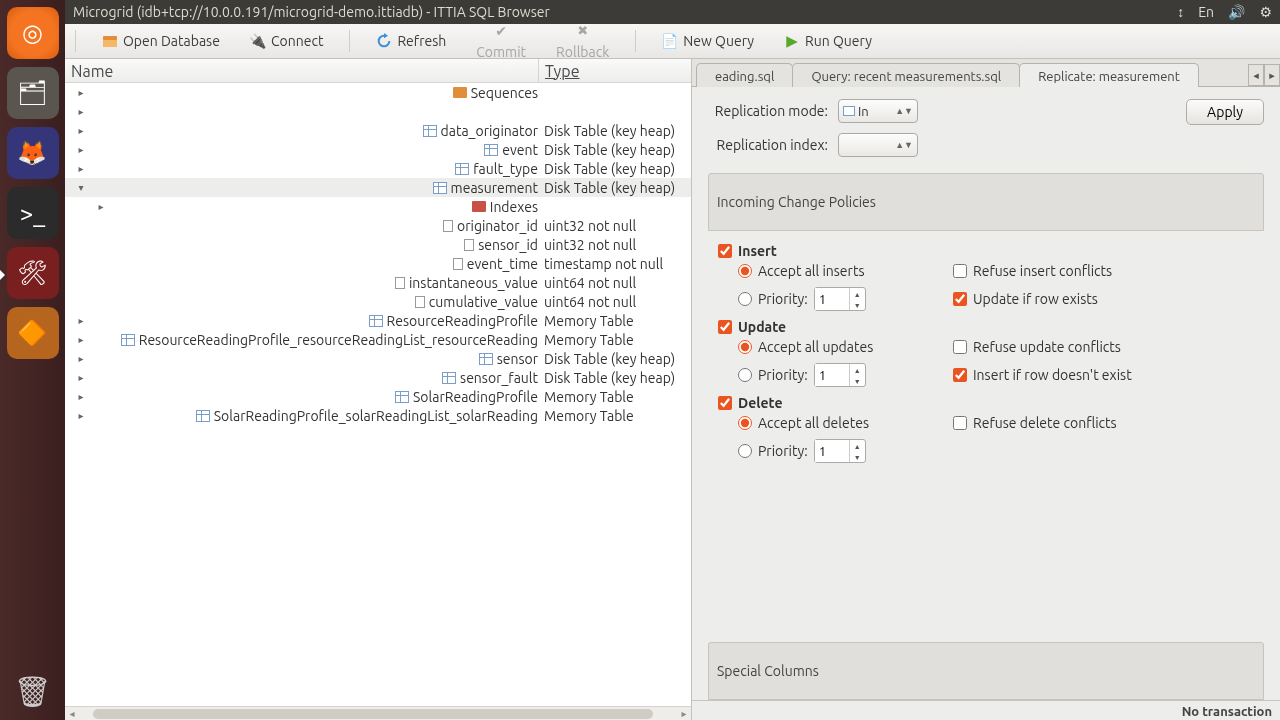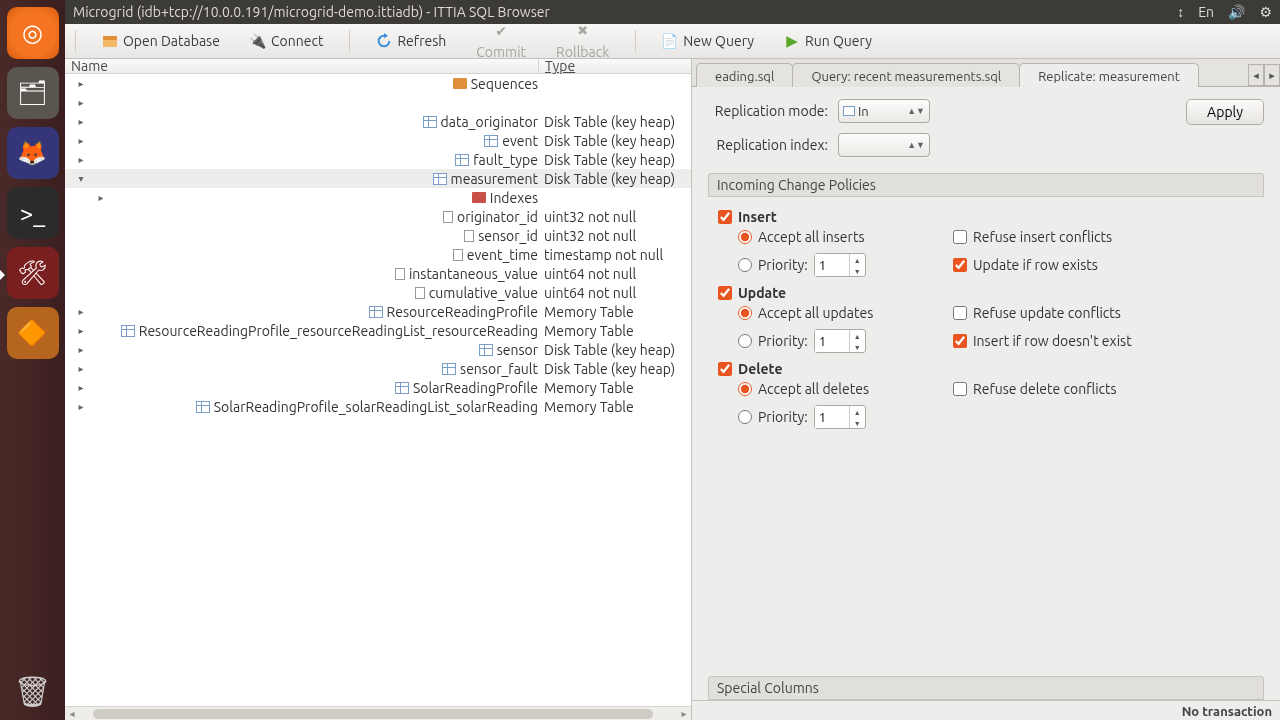--- a/index.html
+++ b/index.html
@@ -37,21 +37,21 @@
   .refresh-ic svg { width:16px; height:16px; }
   .commit-ic::before { content:"✔"; color:#a8a6a2; font-size:14px; }
   .rollback-ic::before { content:"✖"; color:#a8a6a2; font-size:13px; }
   .newq-ic::before { content:"📄"; font-size:14px; }
   .runq-ic::before { content:"▶"; color:#58a82b; font-size:15px; }
 
   
   .main { flex: 1; display: flex; min-height: 0; }
 
   .schema { width: 627px; background: #fff; border-right: 1px solid #c5c2bd; display: flex; flex-direction: column; }
-  .schema .hdr { display: flex; height: 15px; background: linear-gradient(#fafafa,#ededec); border-bottom: 1px solid #d6d4cf; font-size: 14px; color: #4a4a4a; }
+  .schema .hdr { display: flex; height: 24px; background: linear-gradient(#fafafa,#ededec); border-bottom: 1px solid #d6d4cf; font-size: 16px; color: #4a4a4a; }
   .schema .hdr .col-name { width: 474px; padding-left: 6px; border-right: 1px solid #d6d4cf; display:flex; align-items:center; }
   .schema .hdr .col-type { flex: 1; padding-left: 6px; display:flex; align-items:center;text-decoration:underline; }
   .schema .tree { flex:1; overflow:hidden; font-size: 14px; color: #333; }
   .tree-row { display: flex; align-items: center; height: 19px; }
   .tree-row.sel { background: #ededeb; }
   .tree-row .tw { width:12px; text-align:center; color:#666; font-size:10px; }
   .tree-row .lname { flex:1; display:flex; align-items:center; gap:4px; white-space:nowrap; overflow:hidden;justify-content:flex-end; }
   .tree-row .ltype { width: 153px; padding-left:6px; color:#333; }
   .ind-1 { padding-left: 10px; }
   .ind-2 { padding-left: 30px; }
@@ -72,27 +72,27 @@
   .panel { flex:1; display:flex; flex-direction:column; background:#ededeb; }
   .tabs { display:flex; height: 28px; align-items: flex-end; background:#e4e3e0; border-bottom:1px solid #b6b3ad; padding-left:4px; }
   .tab { padding: 5px 18px 4px; font-size:13px; color:#444; background:#e4e3e0; border:1px solid #b6b3ad; border-bottom:none; border-radius:5px 5px 0 0; margin-right:-1px; position:relative; top:1px; }
   .tab.active { background:#ededeb; z-index:1; }
   .tabs .arrows { margin-left:auto; display:flex; }
   .tabs .arrows span { width:16px; height:22px; border:1px solid #b6b3ad; display:flex; align-items:center; justify-content:center; font-size:11px; color:#555; background:#e4e3e0; }
 
   .form { padding: 12px 16px 0; font-size:14px; color:#333; }
   .row { display:flex; align-items:center; gap:10px; margin-bottom:10px; }
   .row label { width:120px; text-align:right; }
-  .combo { display:flex; align-items:center; width:92px; height:24px; background:linear-gradient(#fdfdfc,#e9e8e5); border:1px solid #acaaa5; border-radius:4px; padding:0 4px; gap:3px; }
+  .combo { display:flex; align-items:center; width:80px; height:24px; background:linear-gradient(#fdfdfc,#e9e8e5); border:1px solid #acaaa5; border-radius:4px; padding:0 4px; gap:3px; }
   .combo .combo-ic { width:12px; height:10px; background:#fff; border:1px solid #7a9ec7; }
   .combo .combo-txt { flex:1; font-size:13px; }
   .combo .combo-ar { font-size:9px; color:#666; }
   .btn { padding: 4px 20px; background:linear-gradient(#fcfbfa,#e5e4e1); border:1px solid #b0ada7; border-radius:5px; font-size:14px; }
 
-  .section-hdr { background:#e1dfdb; border:1px solid #c7c4be; border-radius:3px 3px 0 0; padding:3px 8px; font-size:14px; color:#444; margin-top:6px; }
+  .section-hdr { background:#e1dfdb; border:1px solid #c7c4be; border-radius:3px 3px 0 0; padding:20px 8px; font-size:14px; color:#444; margin-top:6px; }
 
   .policies { padding: 6px 10px 10px; }
   .policy-group { margin-top: 6px; margin-bottom: 8px; }
   .pg-title { display:flex; align-items:center; gap:6px; font-weight:bold; color:#333; margin-bottom:4px; }
   .opts { display:grid; grid-template-columns: 215px 240px; row-gap:8px; padding-left: 20px; }
   .chk, .rad { display:flex; align-items:center; gap:6px; font-size:14px; color:#333; }
   .chk input, .rad input { accent-color:#e95420; width:14px; height:14px; }
   .prio { display:flex; align-items:center; gap:6px; }
   .spin { display:flex; width:52px; height:24px; border:1px solid #acaaa5; background:#fff; border-radius:3px; }
   .spin input { width:34px; border:none; padding:0 4px; font-size:13px; outline:none; }

